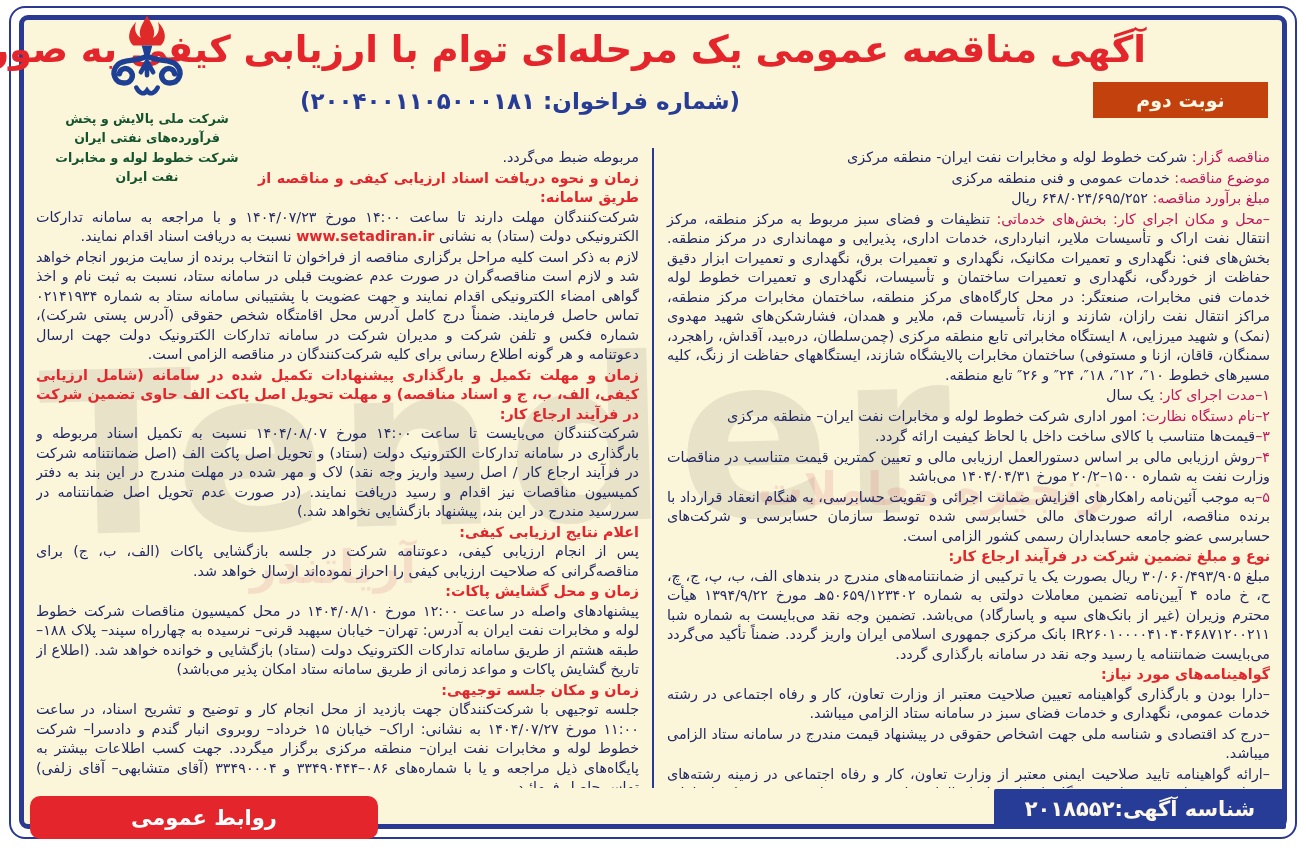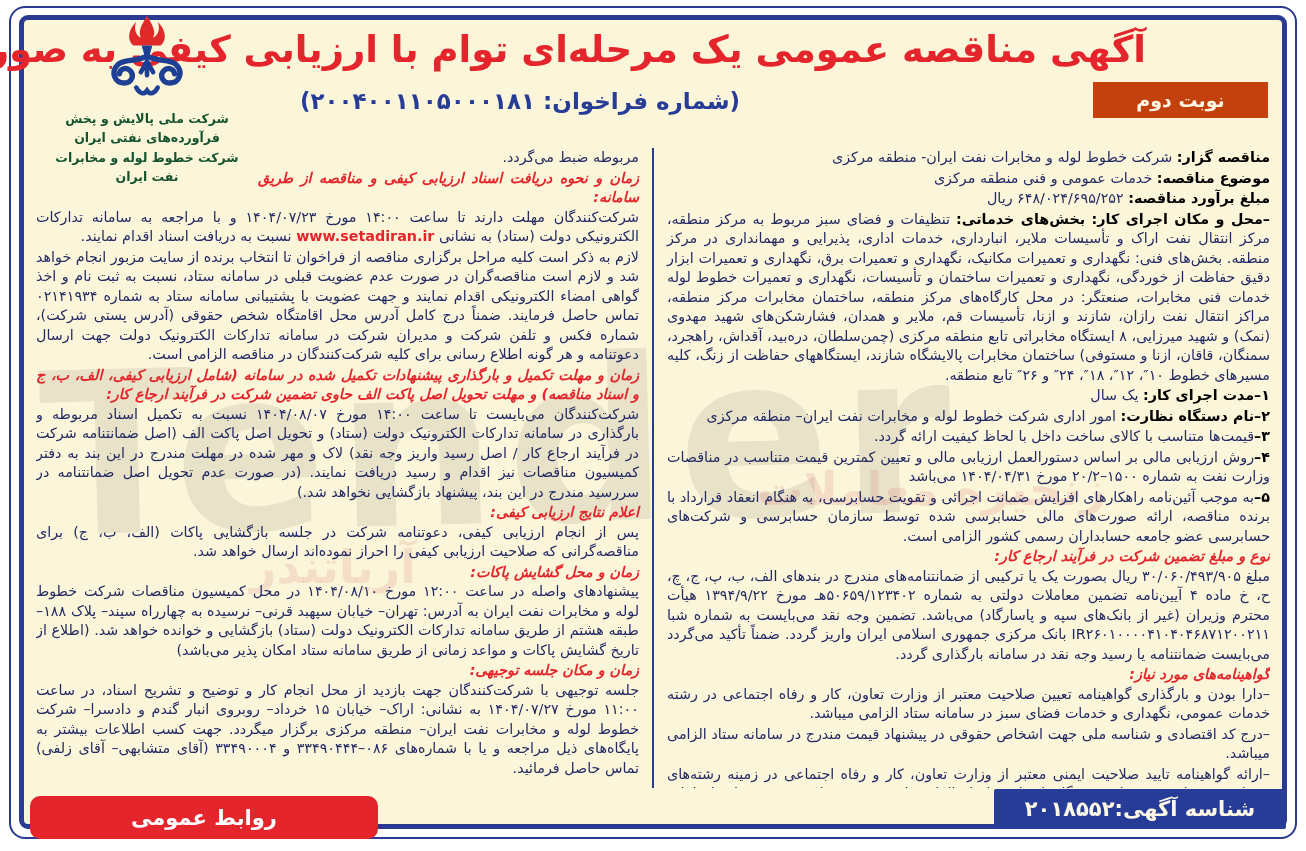--- a/index.html
+++ b/index.html
@@ -29,22 +29,22 @@
   .logo{position:absolute;left:42px;top:14px;width:210px;text-align:center;z-index:2;}
   .logo svg{display:block;margin:0 auto;}
   .logo .org{font-size:12.5px;font-weight:bold;color:#14532d;line-height:1.55;}
 
   
   .columns{position:absolute;top:148px;left:36px;right:36px;height:640px;display:flex;z-index:1;overflow:hidden;}
   .col{flex:1 1 0;font-size:14.3px;line-height:19.5px;text-align:justify;font-weight:500;}
   .col-right{border-left:2px solid #2a3a92;padding-left:13px;}
   .col-left{padding-right:13px;}
   .para{margin:0 0 1px 0;}
-  .lbl{color:#000000;font-weight:bold;}
-  .hd{display:block;color:#e4252c;font-weight:bold;margin:0;font-style:italic;}
+  .lbl{color:#be185d;font-weight:normal;}
+  .hd{display:block;color:#e4252c;font-weight:bold;margin:0;}
   .url-inline{color:#e4252c;font-weight:bold;direction:ltr;unicode-bidi:embed;}
   .logo-spacer{float:left;width:222px;height:48px;}
 
   
   .pr-bar{position:absolute;left:30px;top:796px;width:348px;height:43px;background:#e4252c;
           color:#ffffff;font-size:21px;font-weight:bold;display:flex;align-items:center;
           justify-content:center;z-index:3;border-radius:10px;}
   .ad-bar{position:absolute;left:994px;top:789px;width:292px;height:40px;background:#273c96;
           color:#fdf8e6;font-size:21px;font-weight:bold;display:flex;align-items:center;
           justify-content:center;z-index:3;direction:rtl;border-radius:2px;}

